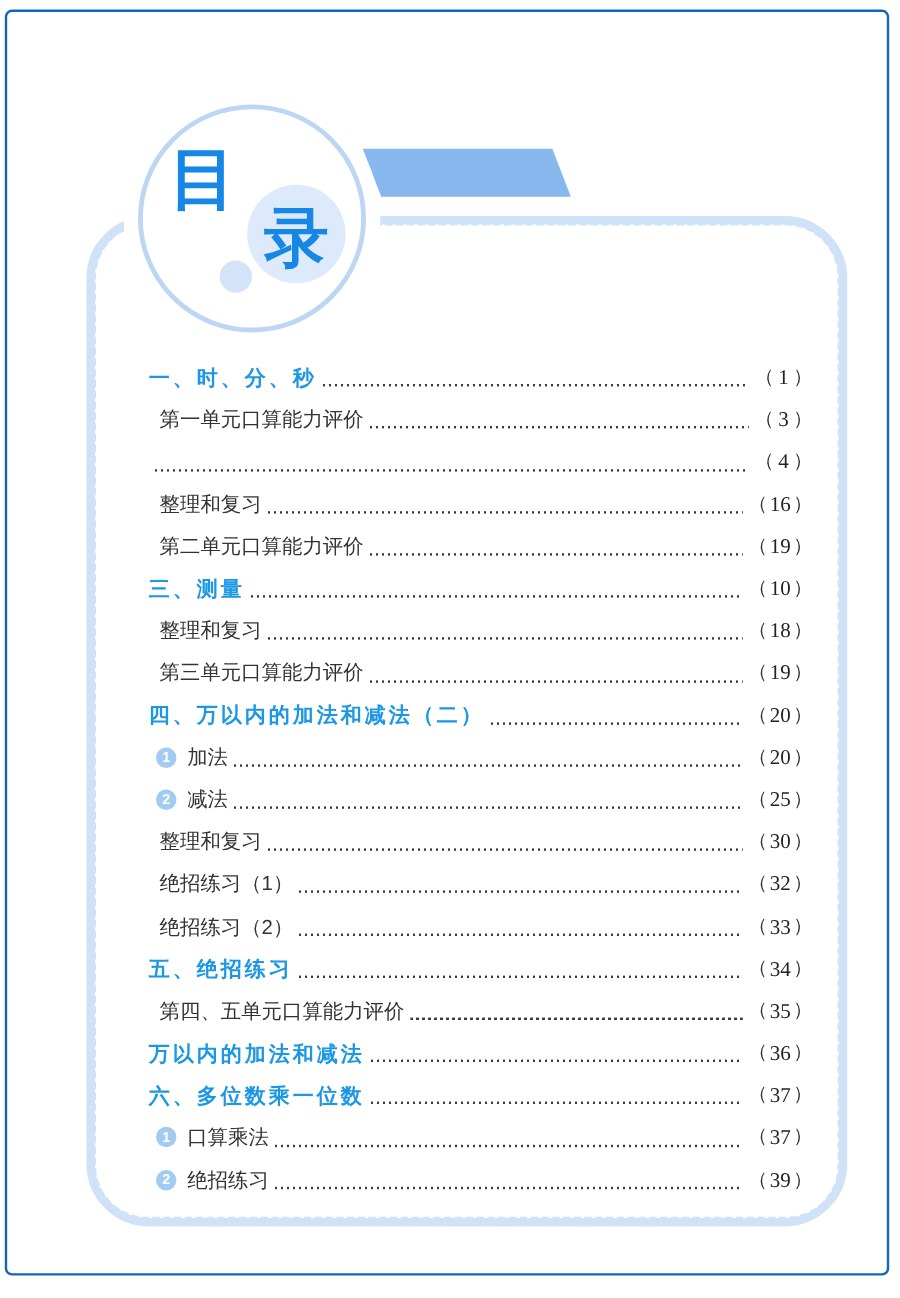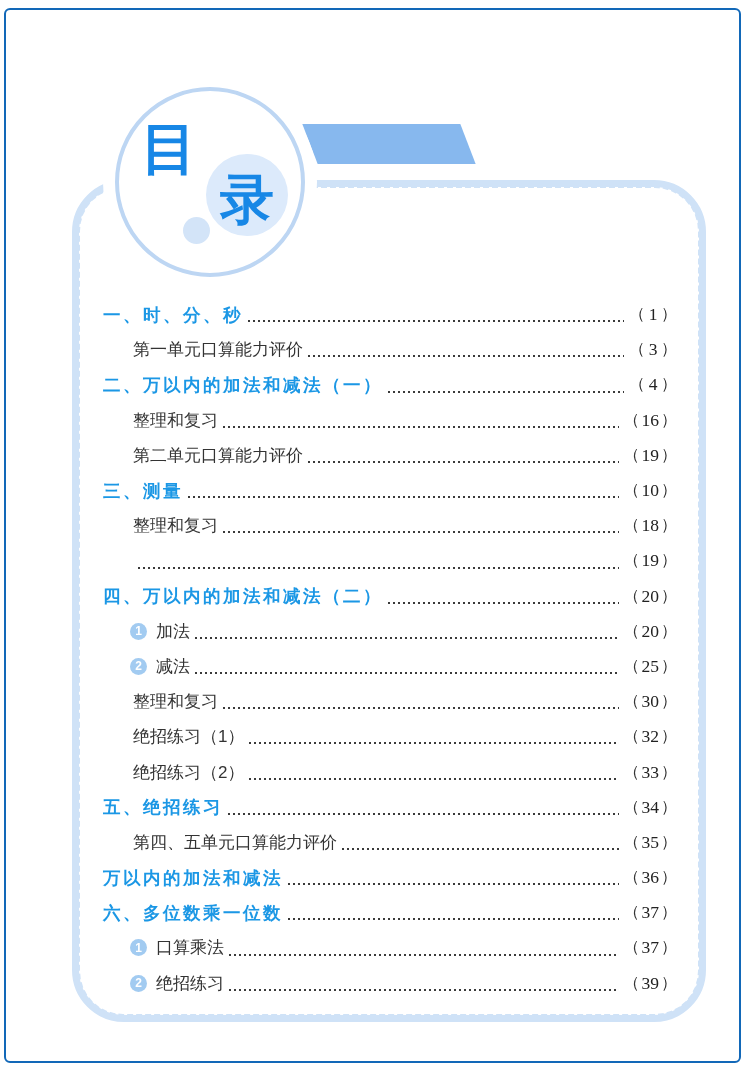--- a/index.html
+++ b/index.html
@@ -45,21 +45,21 @@
     background:#d3e4f8; border-radius:50%;
   }
   .parallelogram {
     position:absolute; left:310px; top:124px; width:158px; height:40px;
     background:#87b8ee; transform:skewX(21deg);
   }
   
   .toc { position:absolute; left:103px; right:73px; top:297px; }
   .row { height:35.2px; display:flex; align-items:center; font-size:17px; color:#333333; }
   .row .label { white-space:nowrap; }
-  .lvl-chapter { color:#1b97e5; font-weight:bold; letter-spacing:2.5px; font-size:17.5px; }
+  .lvl-chapter { color:#1b97e5; font-weight:bold; letter-spacing:2.5px; font-size:17.5px;margin-left:21px; }
   .lvl-sub { padding-left:30px; }
   .lvl-numbered { padding-left:27px; }
   .num-badge {
     flex:none; width:17px; height:17px; margin-right:9px; border-radius:50%;
     background:#a2cbf1; color:#ffffff; font-size:12px; font-weight:bold;
     display:inline-flex; align-items:center; justify-content:center;
     letter-spacing:0;
   }
   .leader {
     flex:1; height:2px; margin:0 5px 10px 5px; align-self:flex-end;
@@ -112,21 +112,20 @@
     <span class="leader"></span>
     <span class="pageno">
           <span class="paren open">（</span>
           <span class="pg">3</span>
           <span class="paren close">）</span>
         </span>
   </div>
 
   <div class="row lvl-chapter">
 
-    <span class="label">二、万以内的加法和减法（一）</span>
     <span class="leader"></span>
     <span class="pageno">
           <span class="paren open">（</span>
           <span class="pg">4</span>
           <span class="paren close">）</span>
         </span>
   </div>
 
   <div class="row lvl-sub">
 
@@ -167,20 +166,21 @@
     <span class="leader"></span>
     <span class="pageno">
           <span class="paren open">（</span>
           <span class="pg">18</span>
           <span class="paren close">）</span>
         </span>
   </div>
 
   <div class="row lvl-sub">
 
+    <span class="label">第三单元口算能力评价</span>
     <span class="leader"></span>
     <span class="pageno">
           <span class="paren open">（</span>
           <span class="pg">19</span>
           <span class="paren close">）</span>
         </span>
   </div>
 
   <div class="row lvl-chapter">
 

